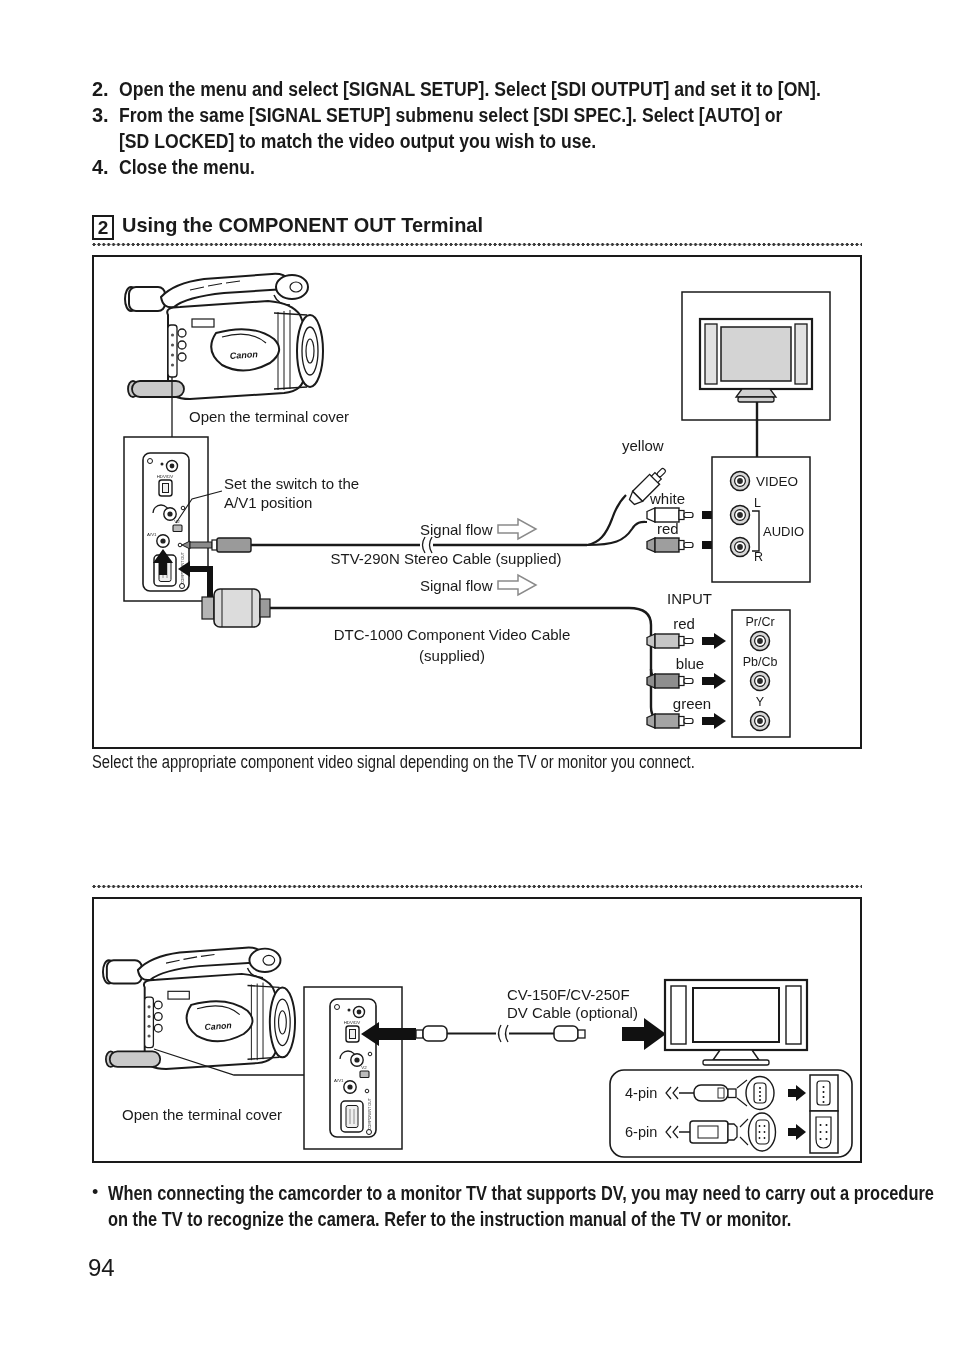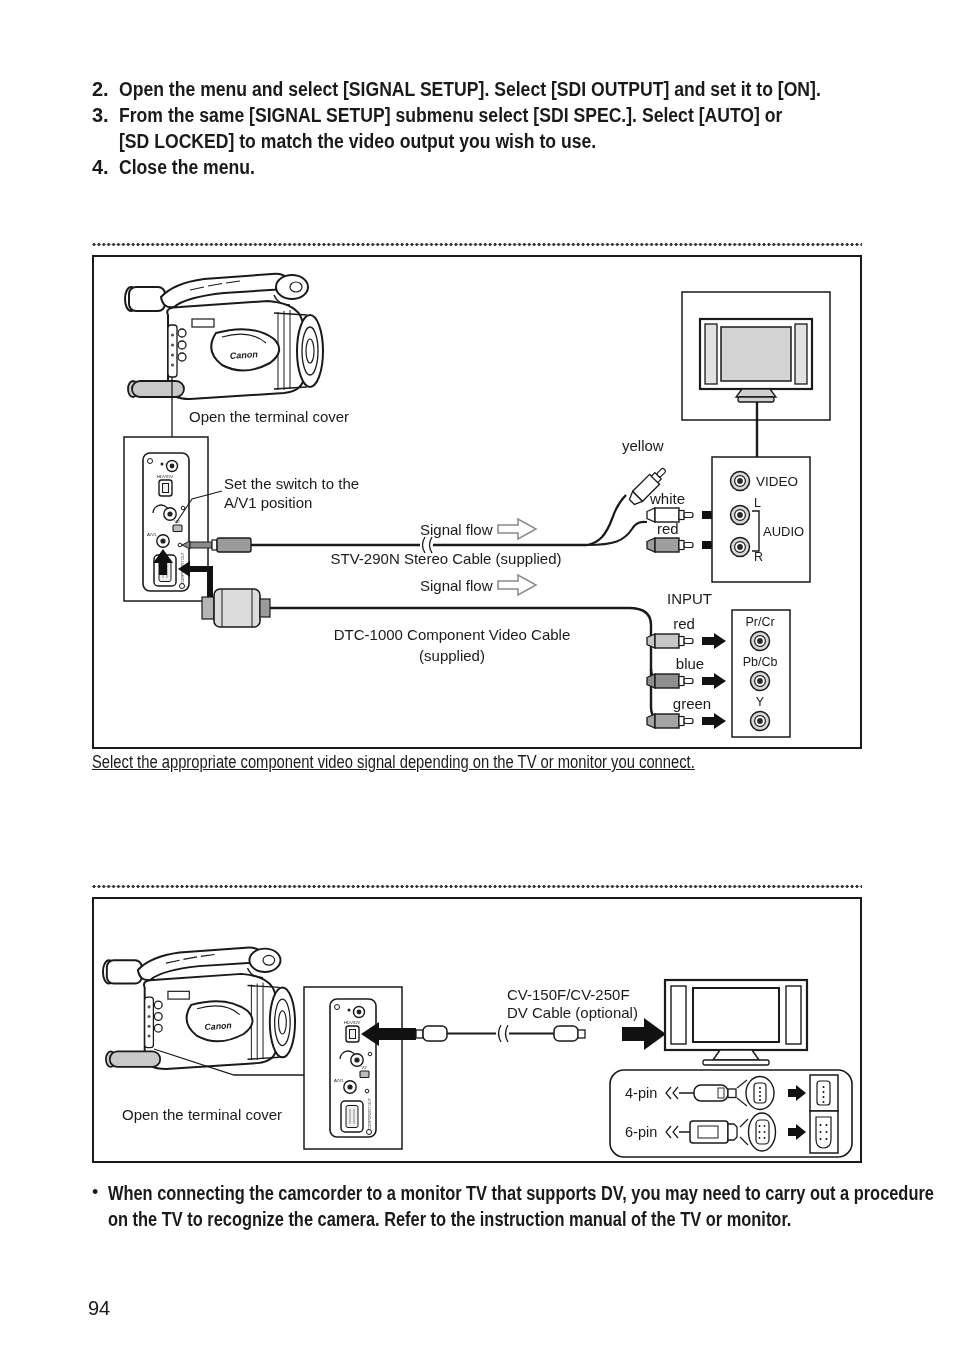--- a/index.html
+++ b/index.html
@@ -23,21 +23,21 @@
             transform:scaleX(.95);transform-origin:0 50%;white-space:nowrap;}
   .dotline{left:92px;width:770px;height:5px;
     background-image:radial-gradient(circle at 2px 2.4px,#3a3a3a 1.45px,transparent 1.7px);
     background-size:4.9px 5px;background-repeat:repeat-x;}
   .diagram{left:92px;width:766px;border:2px solid #1a1a1a;background:#fff;}
   .para .ln{font-size:18px;line-height:24px;}
   .para-bold .ln{font-weight:bold;font-size:20px;line-height:26px;}
   .note{left:92px;}
   .note .bullet{flex:none;width:16px;font-size:18px;line-height:25px;}
   .note .ln{font-size:18px;line-height:25px;}
-  .pagenum{left:88px;top:1254px;font-size:20px;margin-top:43px;}
+  .pagenum{left:88px;top:1254px;font-size:24px;}
   svg{display:block;}
   svg text{fill:#1a1a1a;font-family:"Liberation Sans","DejaVu Sans",sans-serif;}
 </style>
 </head>
 <body>
 
 <div class="page">
 
   <div class="abs steps">
     <div class="step">
@@ -54,20 +54,23 @@
       </div>
     </div>
     <div class="step">
       <span class="num">4.</span>
       <div class="lines">
           <div class="ln sx88">Close the menu.</div>
         </div>
     </div>
   </div>
 
+  <div class="abs sec-heading" style="top:213px;">
+    <span class="secnum">2</span><span class="sectitle">Using the COMPONENT OUT Terminal</span>
+  </div>
   <div class="abs dotline" style="top:242px;"></div>
 
   <div class="abs diagram" style="top:255px;height:490px;">
     <svg width="766" height="490" viewBox="0 0 766 490">
       <defs>
 
         <g id="camcorder">
           <ellipse cx="7" cy="36" rx="6" ry="12" fill="#fff" stroke="#1a1a1a" stroke-width="2"></ellipse>
           <rect x="5" y="24" width="36" height="24" rx="7" fill="#fff" stroke="#1a1a1a" stroke-width="2"></rect>
           <path d="M41,36 L58,48" fill="none" stroke="#1a1a1a" stroke-width="2"></path>
@@ -224,21 +227,21 @@
       <use href="#rcaplug" transform="translate(553,457)" fill="#a4a4a4"></use>
       <text x="590" y="372" font-size="15" text-anchor="middle">red</text>
       <text x="596" y="412" font-size="15" text-anchor="middle">blue</text>
       <text x="598" y="452" font-size="15" text-anchor="middle">green</text>
       <use href="#sarrow" transform="translate(608,384)"></use>
       <use href="#sarrow" transform="translate(608,424)"></use>
       <use href="#sarrow" transform="translate(608,464)"></use>
     </svg>
   </div>
 
-  <div class="abs para" style="left:92px;top:750px;text-decoration:underline;">
+  <div class="abs para" style="left:92px;top:750px;">
     <div class="ln sx82">Select the appropriate component video signal depending on the TV or monitor you connect.</div>
   </div>
 
   <div class="abs sec-heading" style="top:899px;padding-left:38px;">
     <span class="secnum">3</span><span class="sectitle">Using the HDV/DV Terminal</span>
   </div>
   <div class="abs dotline" style="top:884px;"></div>
 
   <div class="abs diagram" style="top:897px;height:262px;">
     <svg width="766" height="262" viewBox="0 0 766 262">

